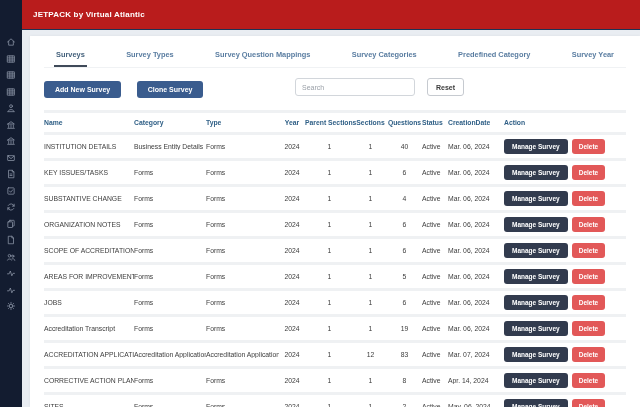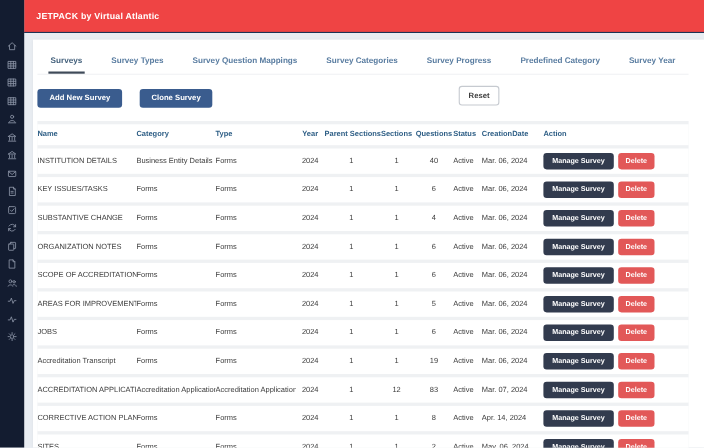--- a/index.html
+++ b/index.html
@@ -12,29 +12,29 @@
   
   .sidebar{
     position:absolute;left:0;top:0;width:22px;height:407px;
     background:#131c30;display:flex;flex-direction:column;align-items:center;
     padding-top:37px;box-sizing:border-box;gap:6.5px;z-index:3;
   }
   .side-icon{width:10px;height:10px;display:flex;align-items:center;justify-content:center;cursor:pointer;}
   .side-icon svg{width:10px;height:10px;display:block;}
   
   .topbar{
-    position:absolute;left:22px;top:0;right:0;height:30px;background:#ef4444;
+    position:absolute;left:22px;top:0;right:0;height:30px;background:#b91c1c;
     display:flex;align-items:center;padding-left:11px;box-sizing:border-box;z-index:2;
     border-bottom:1px solid #1d3355;
   }
   .topbar .title{color:#ffffff;font-size:8px;font-weight:bold;letter-spacing:.2px;}
   
   .card{
     position:absolute;left:30px;top:36px;right:0;bottom:0;background:#ffffff;
-    padding:8px 14px 0 4px;box-sizing:border-box;
+    padding:8px 14px 0 14px;box-sizing:border-box;
     box-shadow:0 0 3px rgba(0,0,0,.06);
   }
   
   .tabs{display:flex;justify-content:space-between;align-items:flex-end;padding:2px 10px 0 10px;border-bottom:1px solid #f0f2f4;}
   .tab{
     font-size:7.4px;font-weight:bold;color:#5a7da1;padding:4px 2px 6px 2px;
     border-bottom:2px solid transparent;cursor:pointer;white-space:nowrap;
   }
   .tab.active{color:#44617c;border-bottom-color:#3f4a59;}
   
@@ -182,28 +182,28 @@
 <div class="topbar">
   <span class="title">JETPACK by Virtual Atlantic</span>
 </div>
 
 <div class="card">
   <div class="tabs">
       <div class="tab active">Surveys</div>
       <div class="tab">Survey Types</div>
       <div class="tab">Survey Question Mappings</div>
       <div class="tab">Survey Categories</div>
-      <div class="tab">Survey Progress</div>
       <div class="tab">Predefined Category</div>
       <div class="tab">Survey Year</div>
     </div>
 
   <div class="toolbar">
     <button class="btn btn-primary">Add New Survey</button>
     <button class="btn btn-primary">Clone Survey</button>
+    <input class="search" type="text" placeholder="Search" style="">
     <button class="btn btn-reset">Reset</button>
   </div>
 
   <div class="table">
     <div class="thead">
         <span class="th">Name</span>
         <span class="th">Category</span>
         <span class="th">Type</span>
         <span class="th c">Year</span>
         <span class="th c">Parent Sections</span>

